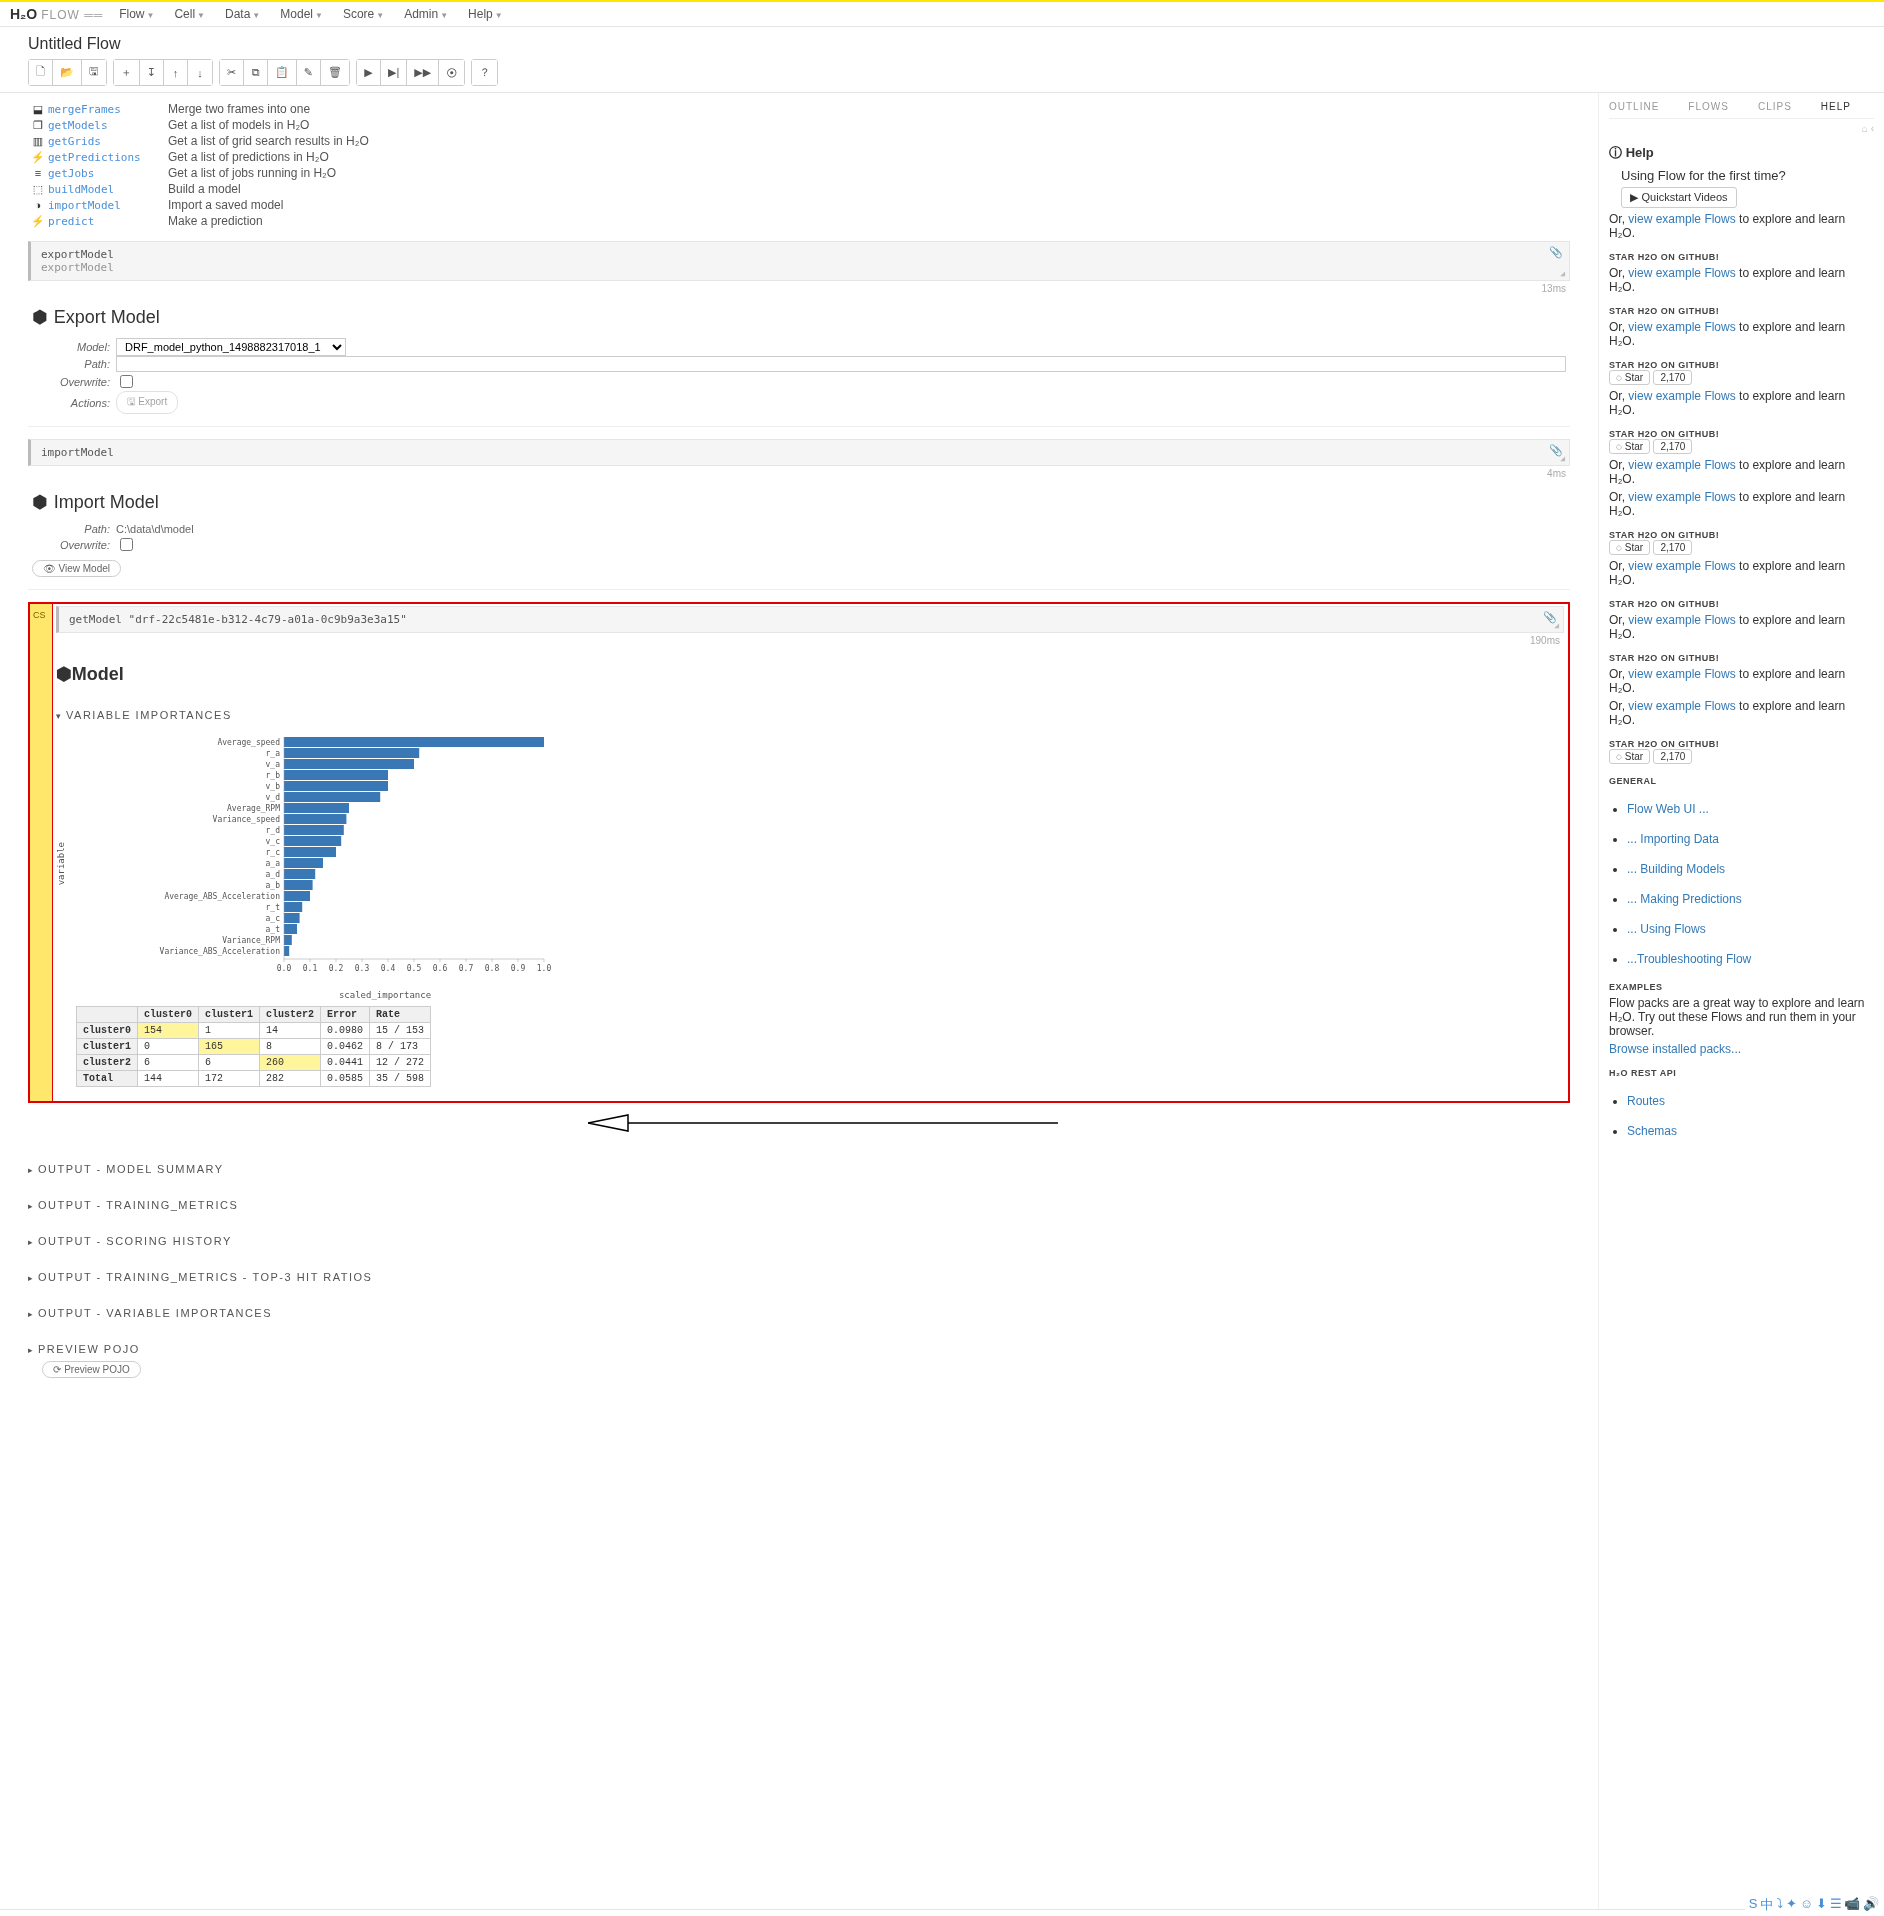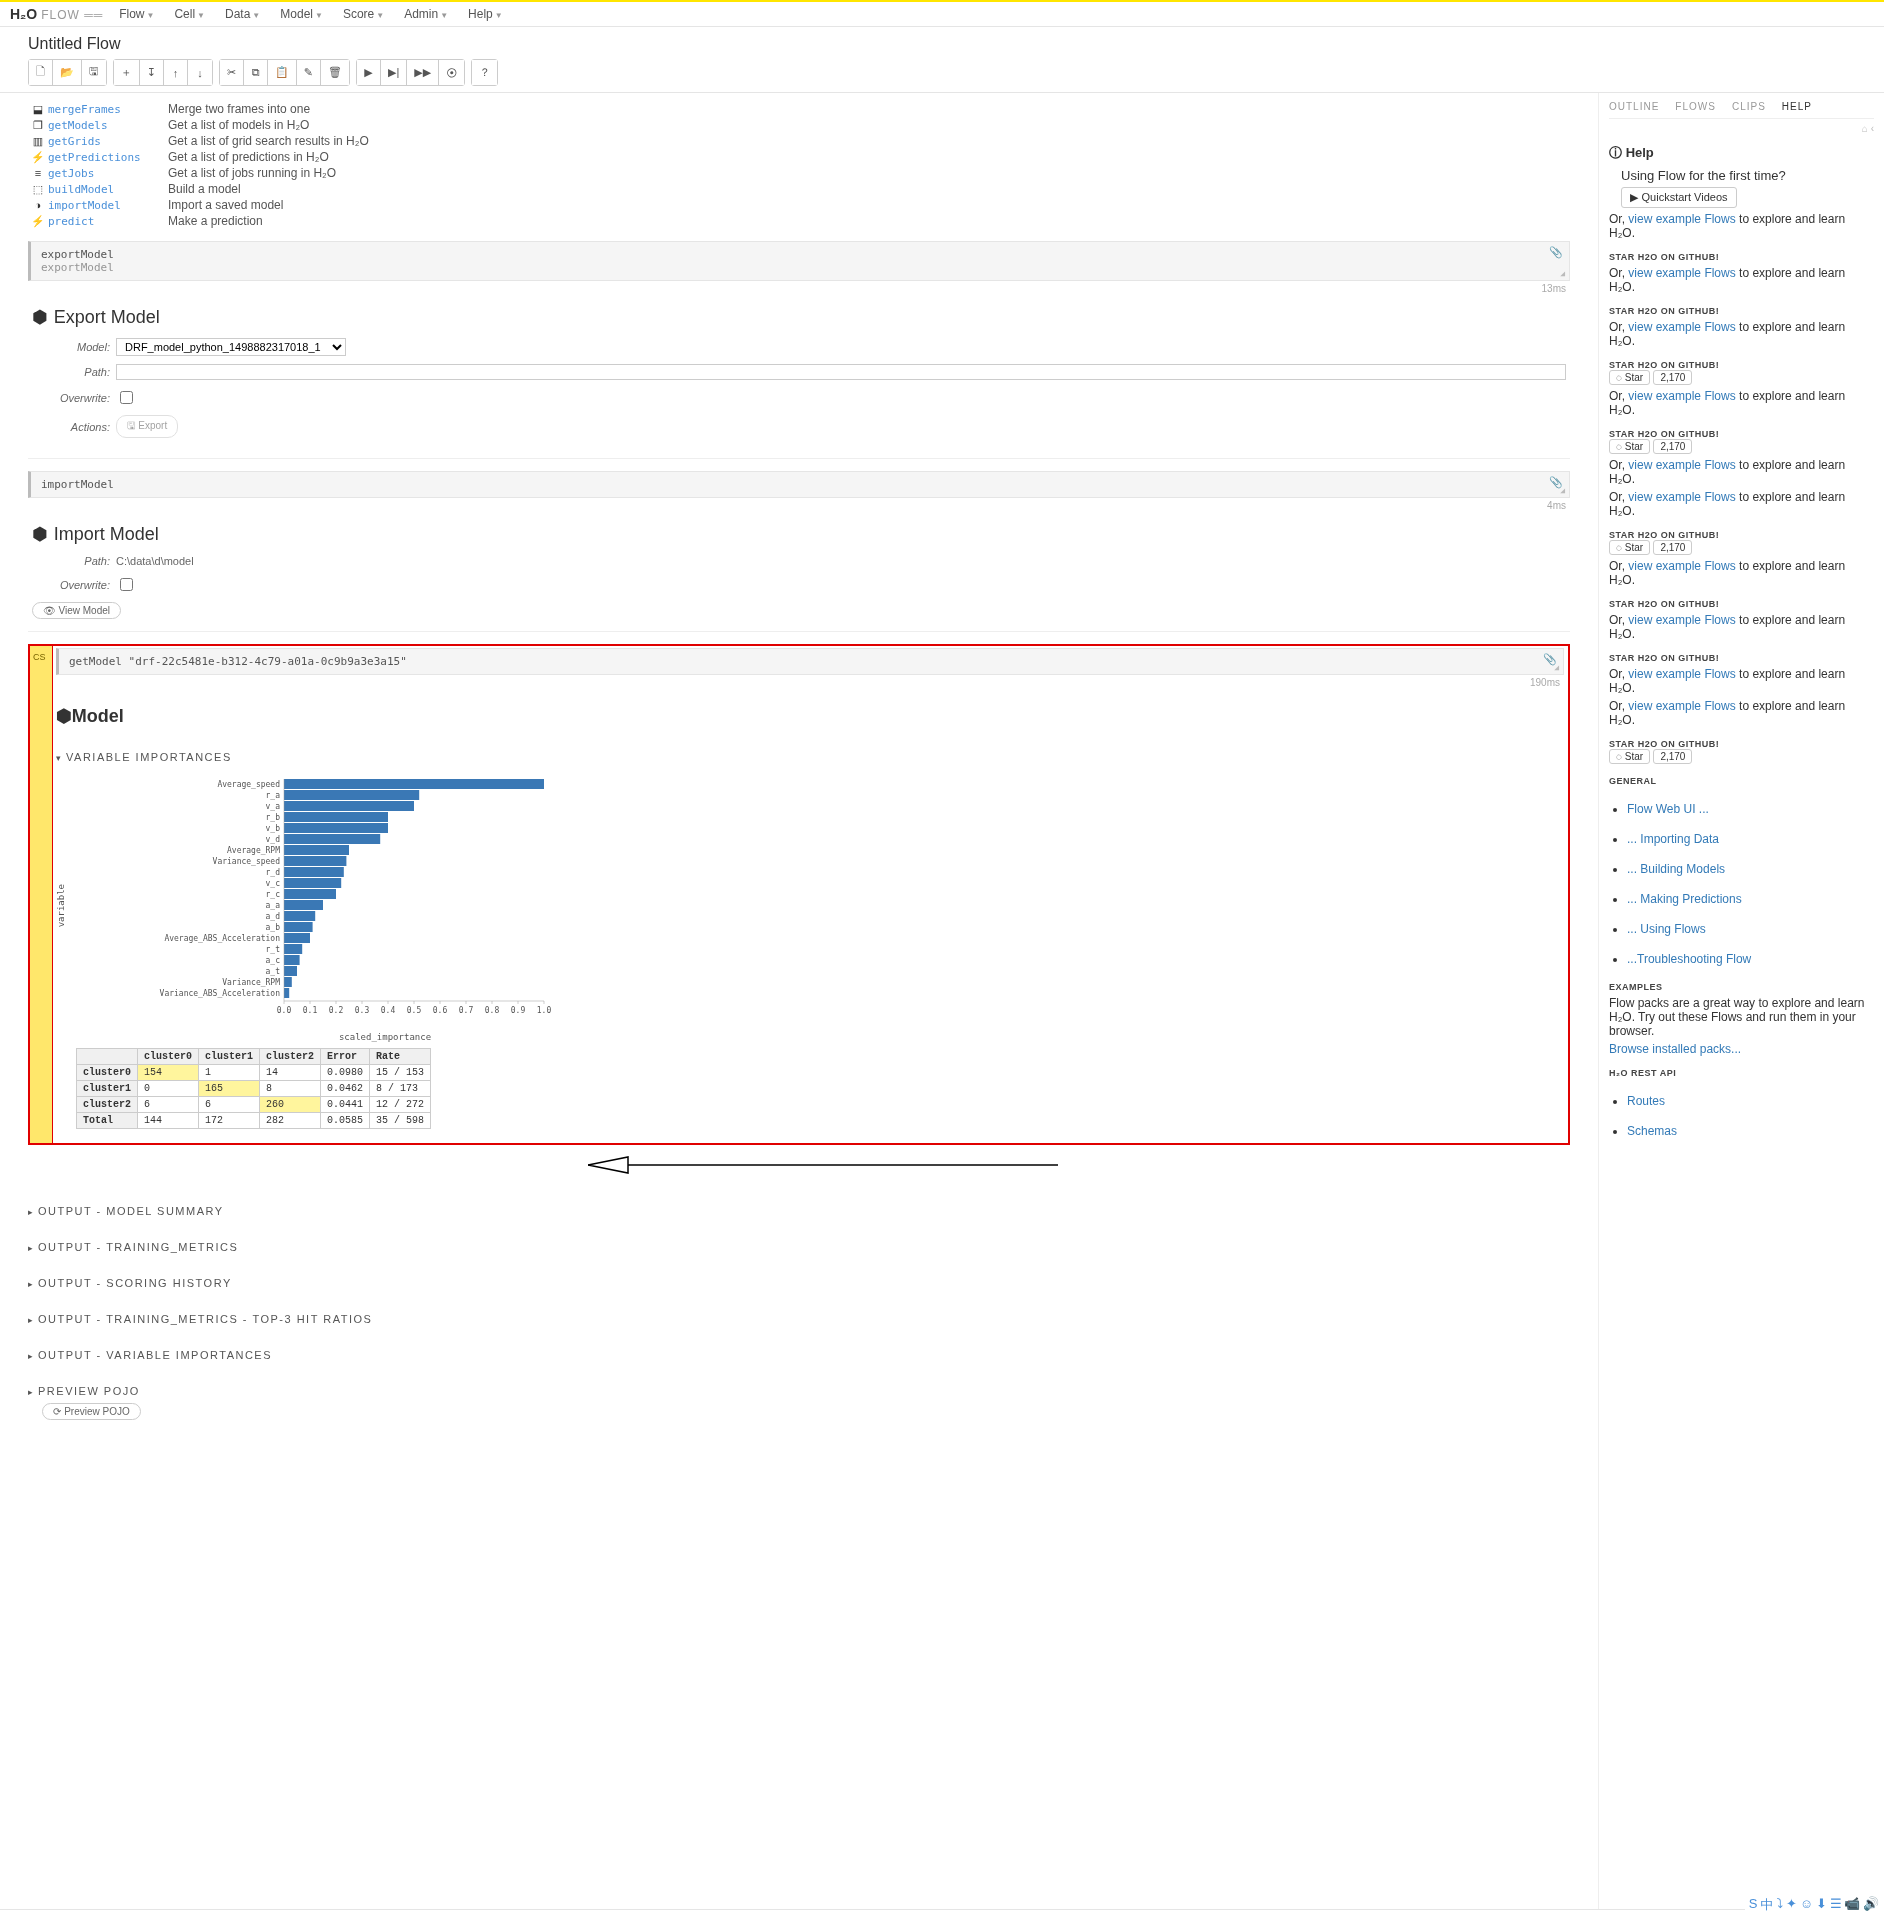--- a/index.html
+++ b/index.html
@@ -10,42 +10,42 @@
   .menu-item{margin:0 10px;color:#555;cursor:pointer;font-size:12px}
   .menu-item .caret{font-size:8px;margin-left:2px;color:#999}
   .title{font-size:16px;padding:8px 28px 4px}
   .tb{display:flex;padding:2px 28px 6px;border-bottom:1px solid #e5e5e5;gap:0}
   .tb .grp{display:flex;border:1px solid #ccc;border-radius:3px;margin-right:6px}
   .tb button{background:#fff;border:none;border-right:1px solid #ccc;padding:3px 7px;min-width:24px;cursor:pointer;font-size:11px;color:#555}
   .tb button:last-child{border-right:none}
   .layout{display:flex}
   .main{flex:1;padding:4px 28px 20px;overflow:hidden}
   .right{width:265px;border-left:1px solid #eee;padding:8px 10px;font-size:12px;background:#fff;min-height:1800px}
-  .right .tabs{display:flex;gap:16px;font-size:10px;letter-spacing:1px;color:#999;border-bottom:1px solid #eee;padding-bottom:6px}
+  .right .tabs{display:flex;gap:29px;font-size:10px;letter-spacing:1px;color:#999;border-bottom:1px solid #eee;padding-bottom:6px}
   .right .tabs .act{color:#333}
   .right h3{font-size:13px;margin:10px 0 6px}
   .right .btn{display:inline-block;border:1px solid #ccc;border-radius:3px;padding:3px 8px;font-size:11px;background:#fff;cursor:pointer;color:#333}
   .right .sec-h{font-size:9px;font-weight:bold;letter-spacing:0.5px;color:#444;margin-top:12px}
   .right p{margin:4px 0}
   .right ul{margin:4px 0 4px 18px;padding:0}
   .right li{margin:16px 0}
   .cmds{margin-top:4px}
   .cmd-row{display:flex;align-items:baseline;padding:1px 0}
   .cmd-row .ic{width:20px;text-align:center;color:#333;font-size:11px}
   .cmd-row .nm{width:120px;font-family:Menlo,Consolas,monospace;color:#4a90d9;font-size:11px}
   .cmd-row .ds{color:#555;font-size:12px}
   .cell{margin-top:12px}
   .codebox{background:#f5f5f5;border:1px solid #e5e5e5;font-family:Menlo,Consolas,monospace;font-size:11px;padding:6px 10px;color:#555;position:relative;border-left:3px solid #bbb}
   .codebox .handle{position:absolute;bottom:2px;right:4px;font-size:8px;color:#bbb}
   .codebox .clip{position:absolute;top:4px;right:6px;font-size:11px;color:#aaa}
   .timing{font-size:10px;color:#aaa;text-align:right;padding:2px 4px}
   .panel{padding:6px 4px 12px;border-bottom:1px solid #eee}
   .panel h2{font-size:18px;font-weight:normal;margin:4px 0 10px;display:flex;align-items:center;gap:6px}
   .panel h2 .cube{color:#333}
-  .frow{display:flex;align-items:center;margin:8px 0;font-size:11px;color:#666}
+  .frow{display:flex;align-items:center;margin:0 0;font-size:11px;color:#666}
   .frow label{width:78px;text-align:right;margin-right:6px;font-style:italic}
   .frow select,.frow input[type=text]{font-size:11px;padding:1px 4px;border:1px solid #ccc;background:#fff}
   .frow select{min-width:230px}
   .btn-sm{border:1px solid #ccc;border-radius:10px;padding:2px 10px;font-size:10px;background:#fff;color:#666;cursor:pointer}
   .btn-sm.dis{opacity:.6}
   .cell-frame{border:2px solid #e00000;position:relative;padding:0}
   .cell-frame .gutter{position:absolute;left:0;top:0;bottom:0;width:22px;background:#ffe76b;border-right:1px solid #e00000}
   .cell-frame .inner{margin-left:22px;padding:2px 4px 14px}
   .cell-frame .gutlbl{position:absolute;top:6px;left:3px;font-size:9px;color:#7a6500}
   .sect{font-size:11px;letter-spacing:1.5px;color:#555;margin:24px 0 6px;cursor:pointer}

